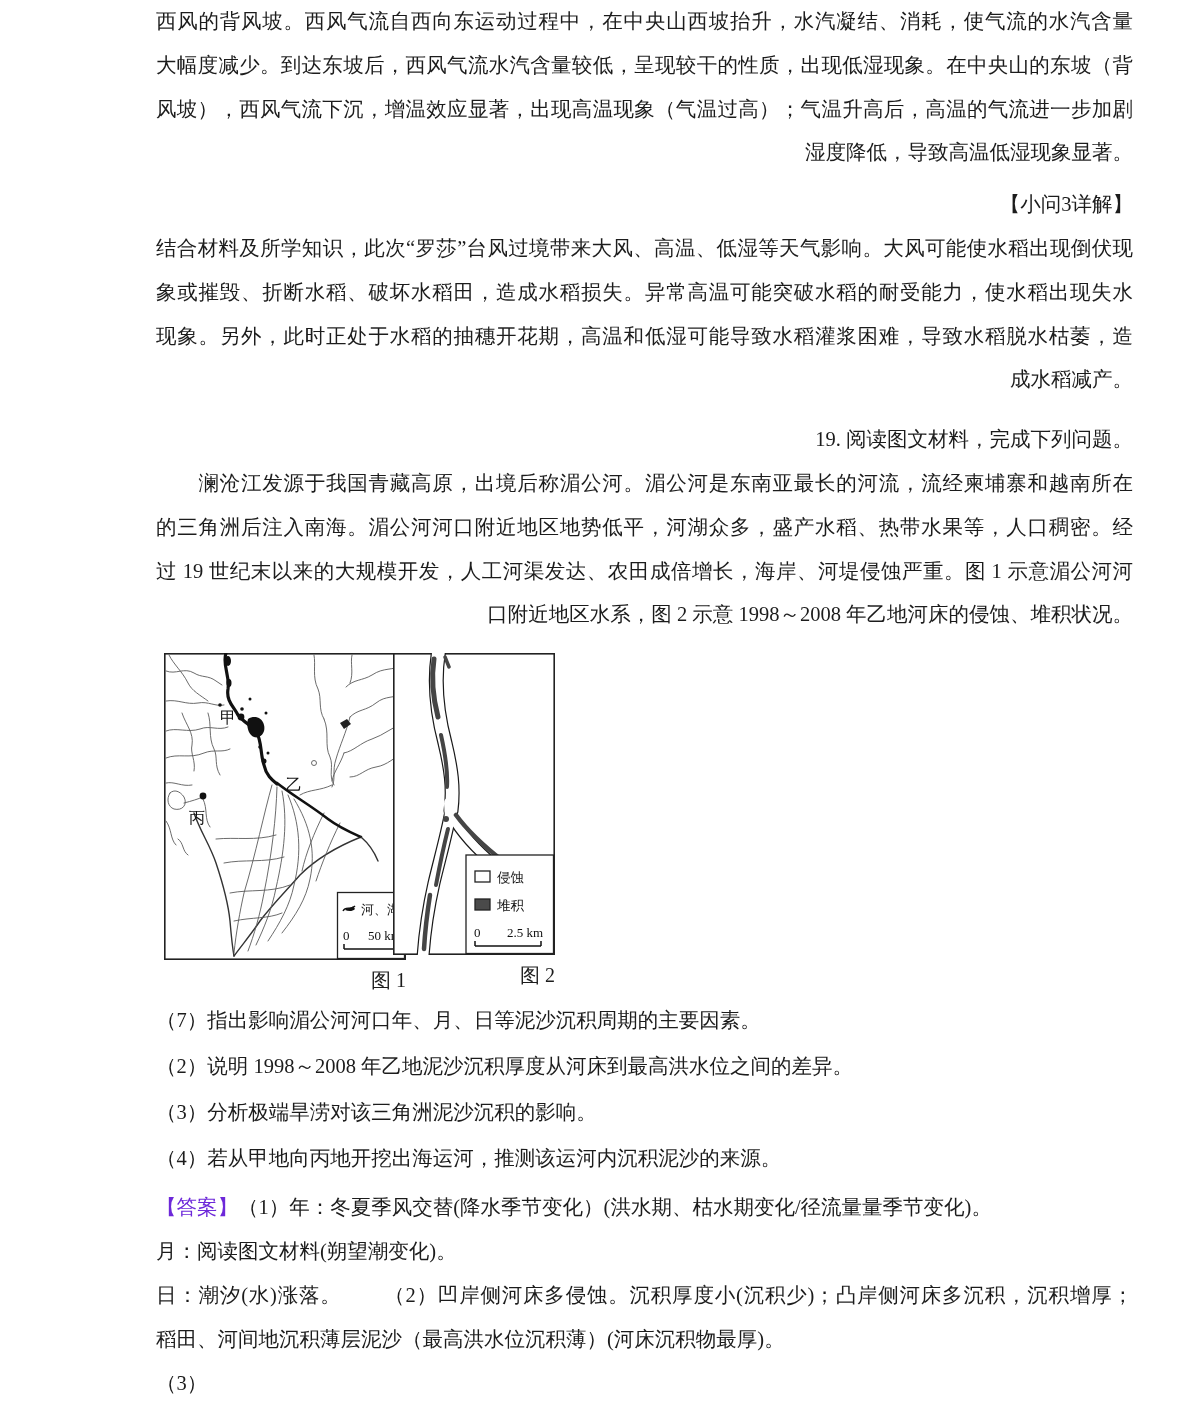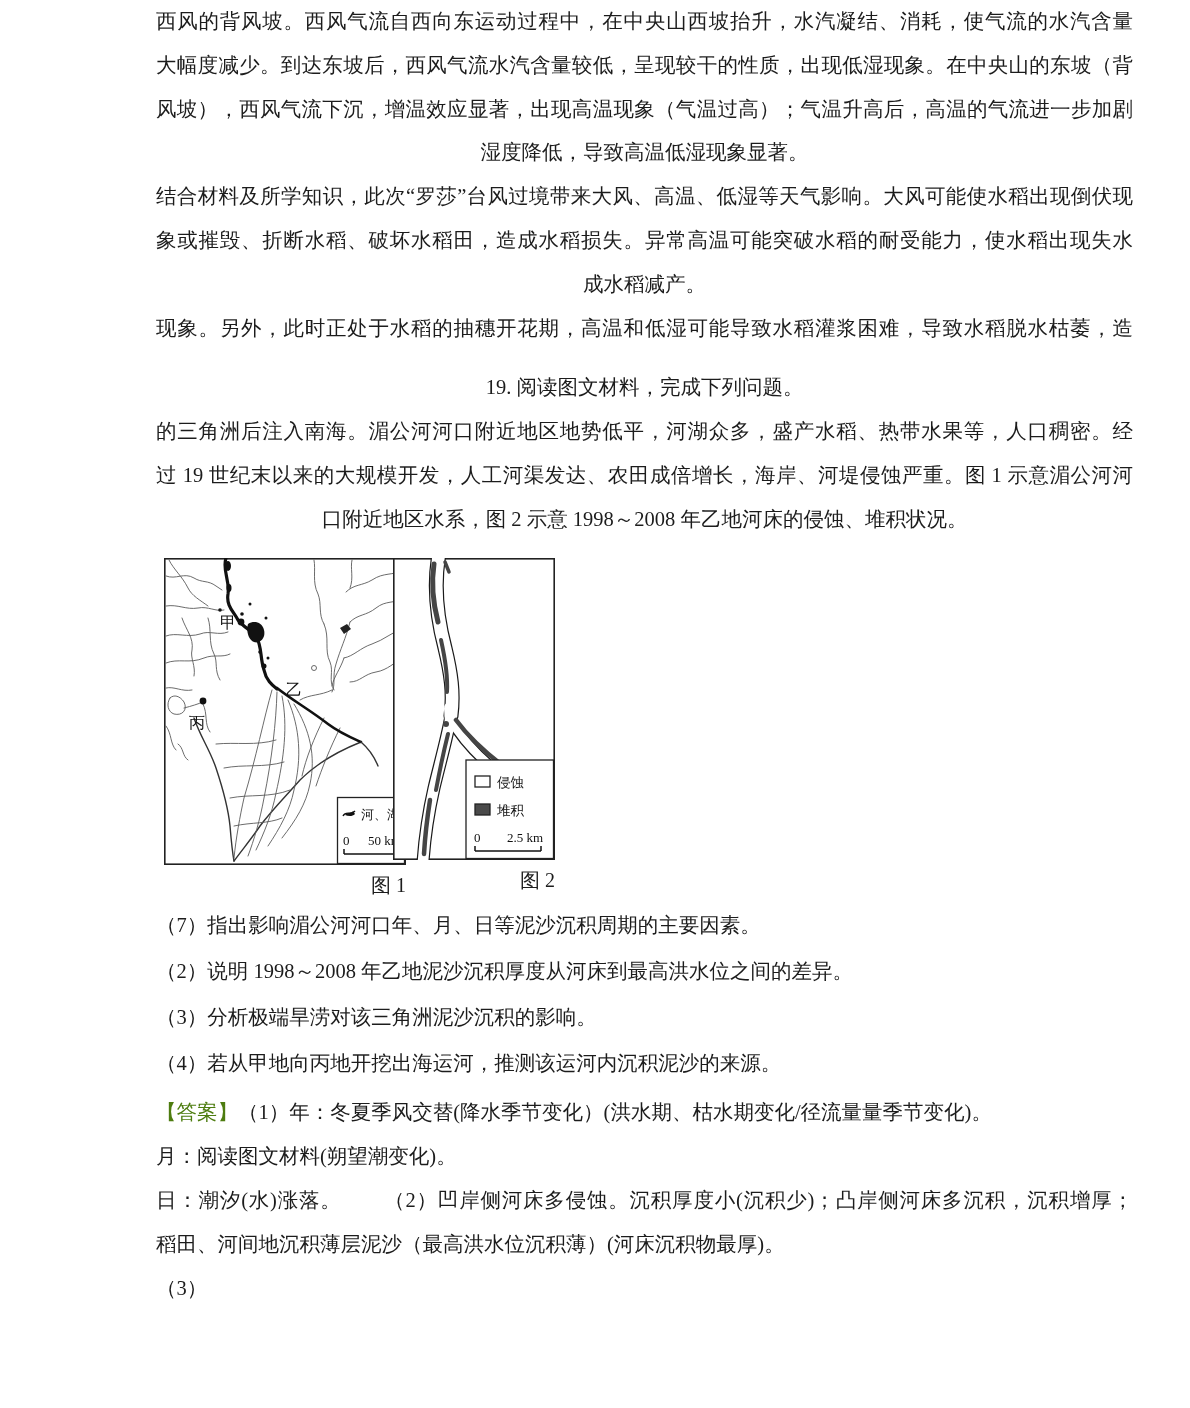--- a/index.html
+++ b/index.html
@@ -6,64 +6,66 @@
   .page{
     position:relative;
     width:1190px;height:1408px;
     background:#ffffff;
     font-family:"Liberation Serif","DejaVu Serif",serif;
     color:#1c1c1c;
     overflow:hidden;
     margin-left:48px;
   }
   .content{position:absolute;left:108px;top:0;width:977px;}
-  .ln{font-size:20.5px;line-height:43.8px;height:43.8px;white-space:pre-wrap;text-align:center;}
+  .ln{font-size:20.5px;line-height:43.8px;height:43.8px;white-space:pre-wrap;text-align:right;}
   .just{text-align:justify;text-align-last:justify;}
   .lnq{font-size:20.5px;line-height:46px;height:46px;white-space:pre-wrap;}
   .lna{font-size:20.5px;line-height:44px;height:44px;white-space:pre-wrap;}
   .sec-heading{margin-top:8px;}
   .sec-q19title{margin-top:16px;}
   .figures{position:relative;height:344px;margin-top:16px;}
   .figbox{position:absolute;top:0;}
   .fig1{left:8px;width:242px;}
   .fig2{left:237px;width:162px;}
   .fig-caption{text-align:right;font-size:20px;line-height:27px;margin-top:7px;}
   .sec-answer{margin-top:4px;}
-  .ans-label{color:#4d7c0f;}
+  .ans-label{color:#6d28d9;}
   svg{display:block;}
   svg text{font-family:"Liberation Serif","DejaVu Serif",serif;fill:#111;}
   .riv{fill:none;stroke:#5a5a5a;stroke-width:0.9;stroke-linecap:round;}
   .rivm{fill:none;stroke:#333;stroke-width:1.4;stroke-linecap:round;}
   .rivh{fill:none;stroke:#111;stroke-linecap:round;}
   .dep{fill:none;stroke:#454545;stroke-linecap:round;}
 </style>
 </head>
 <body>
 
 <div class="page">
   <div class="content">
 
     <div>
       <div class="ln just">西风的背风坡。西风气流自西向东运动过程中，在中央山西坡抬升，水汽凝结、消耗，使气流的水汽含量</div>
       <div class="ln just">大幅度减少。到达东坡后，西风气流水汽含量较低，呈现较干的性质，出现低湿现象。在中央山的东坡（背</div>
       <div class="ln just">风坡），西风气流下沉，增温效应显著，出现高温现象（气温过高）；气温升高后，高温的气流进一步加剧</div>
       <div class="ln">湿度降低，导致高温低湿现象显著。</div>
     </div>
 
+    <div class="ln sec-heading">【小问3详解】</div>
 
     <div>
       <div class="ln just">结合材料及所学知识，此次“罗莎”台风过境带来大风、高温、低湿等天气影响。大风可能使水稻出现倒伏现</div>
       <div class="ln just">象或摧毁、折断水稻、破坏水稻田，造成水稻损失。异常高温可能突破水稻的耐受能力，使水稻出现失水</div>
+      <div class="ln just">现象。另外，此时正处于水稻的抽穗开花期，高温和低湿可能导致水稻灌浆困难，导致水稻脱水枯萎，造</div>
       <div class="ln">成水稻减产。</div>
-      <div class="ln just">现象。另外，此时正处于水稻的抽穗开花期，高温和低湿可能导致水稻灌浆困难，导致水稻脱水枯萎，造</div>
     </div>
 
     <div class="ln sec-q19title">19. 阅读图文材料，完成下列问题。</div>
 
     <div>
+      <div class="ln just">　　澜沧江发源于我国青藏高原，出境后称湄公河。湄公河是东南亚最长的河流，流经柬埔寨和越南所在</div>
       <div class="ln just">的三角洲后注入南海。湄公河河口附近地区地势低平，河湖众多，盛产水稻、热带水果等，人口稠密。经</div>
       <div class="ln just">过 19 世纪末以来的大规模开发，人工河渠发达、农田成倍增长，海岸、河堤侵蚀严重。图 1 示意湄公河河</div>
       <div class="ln">口附近地区水系，图 2 示意 1998～2008 年乙地河床的侵蚀、堆积状况。</div>
     </div>
 
     <div class="figures">
 
       <div class="figbox fig1">
         <svg width="242" height="307" viewBox="0 0 242 307">
           <rect x="0.8" y="0.8" width="240.4" height="305.4" fill="#ffffff" stroke="#222" stroke-width="1.6"></rect>

